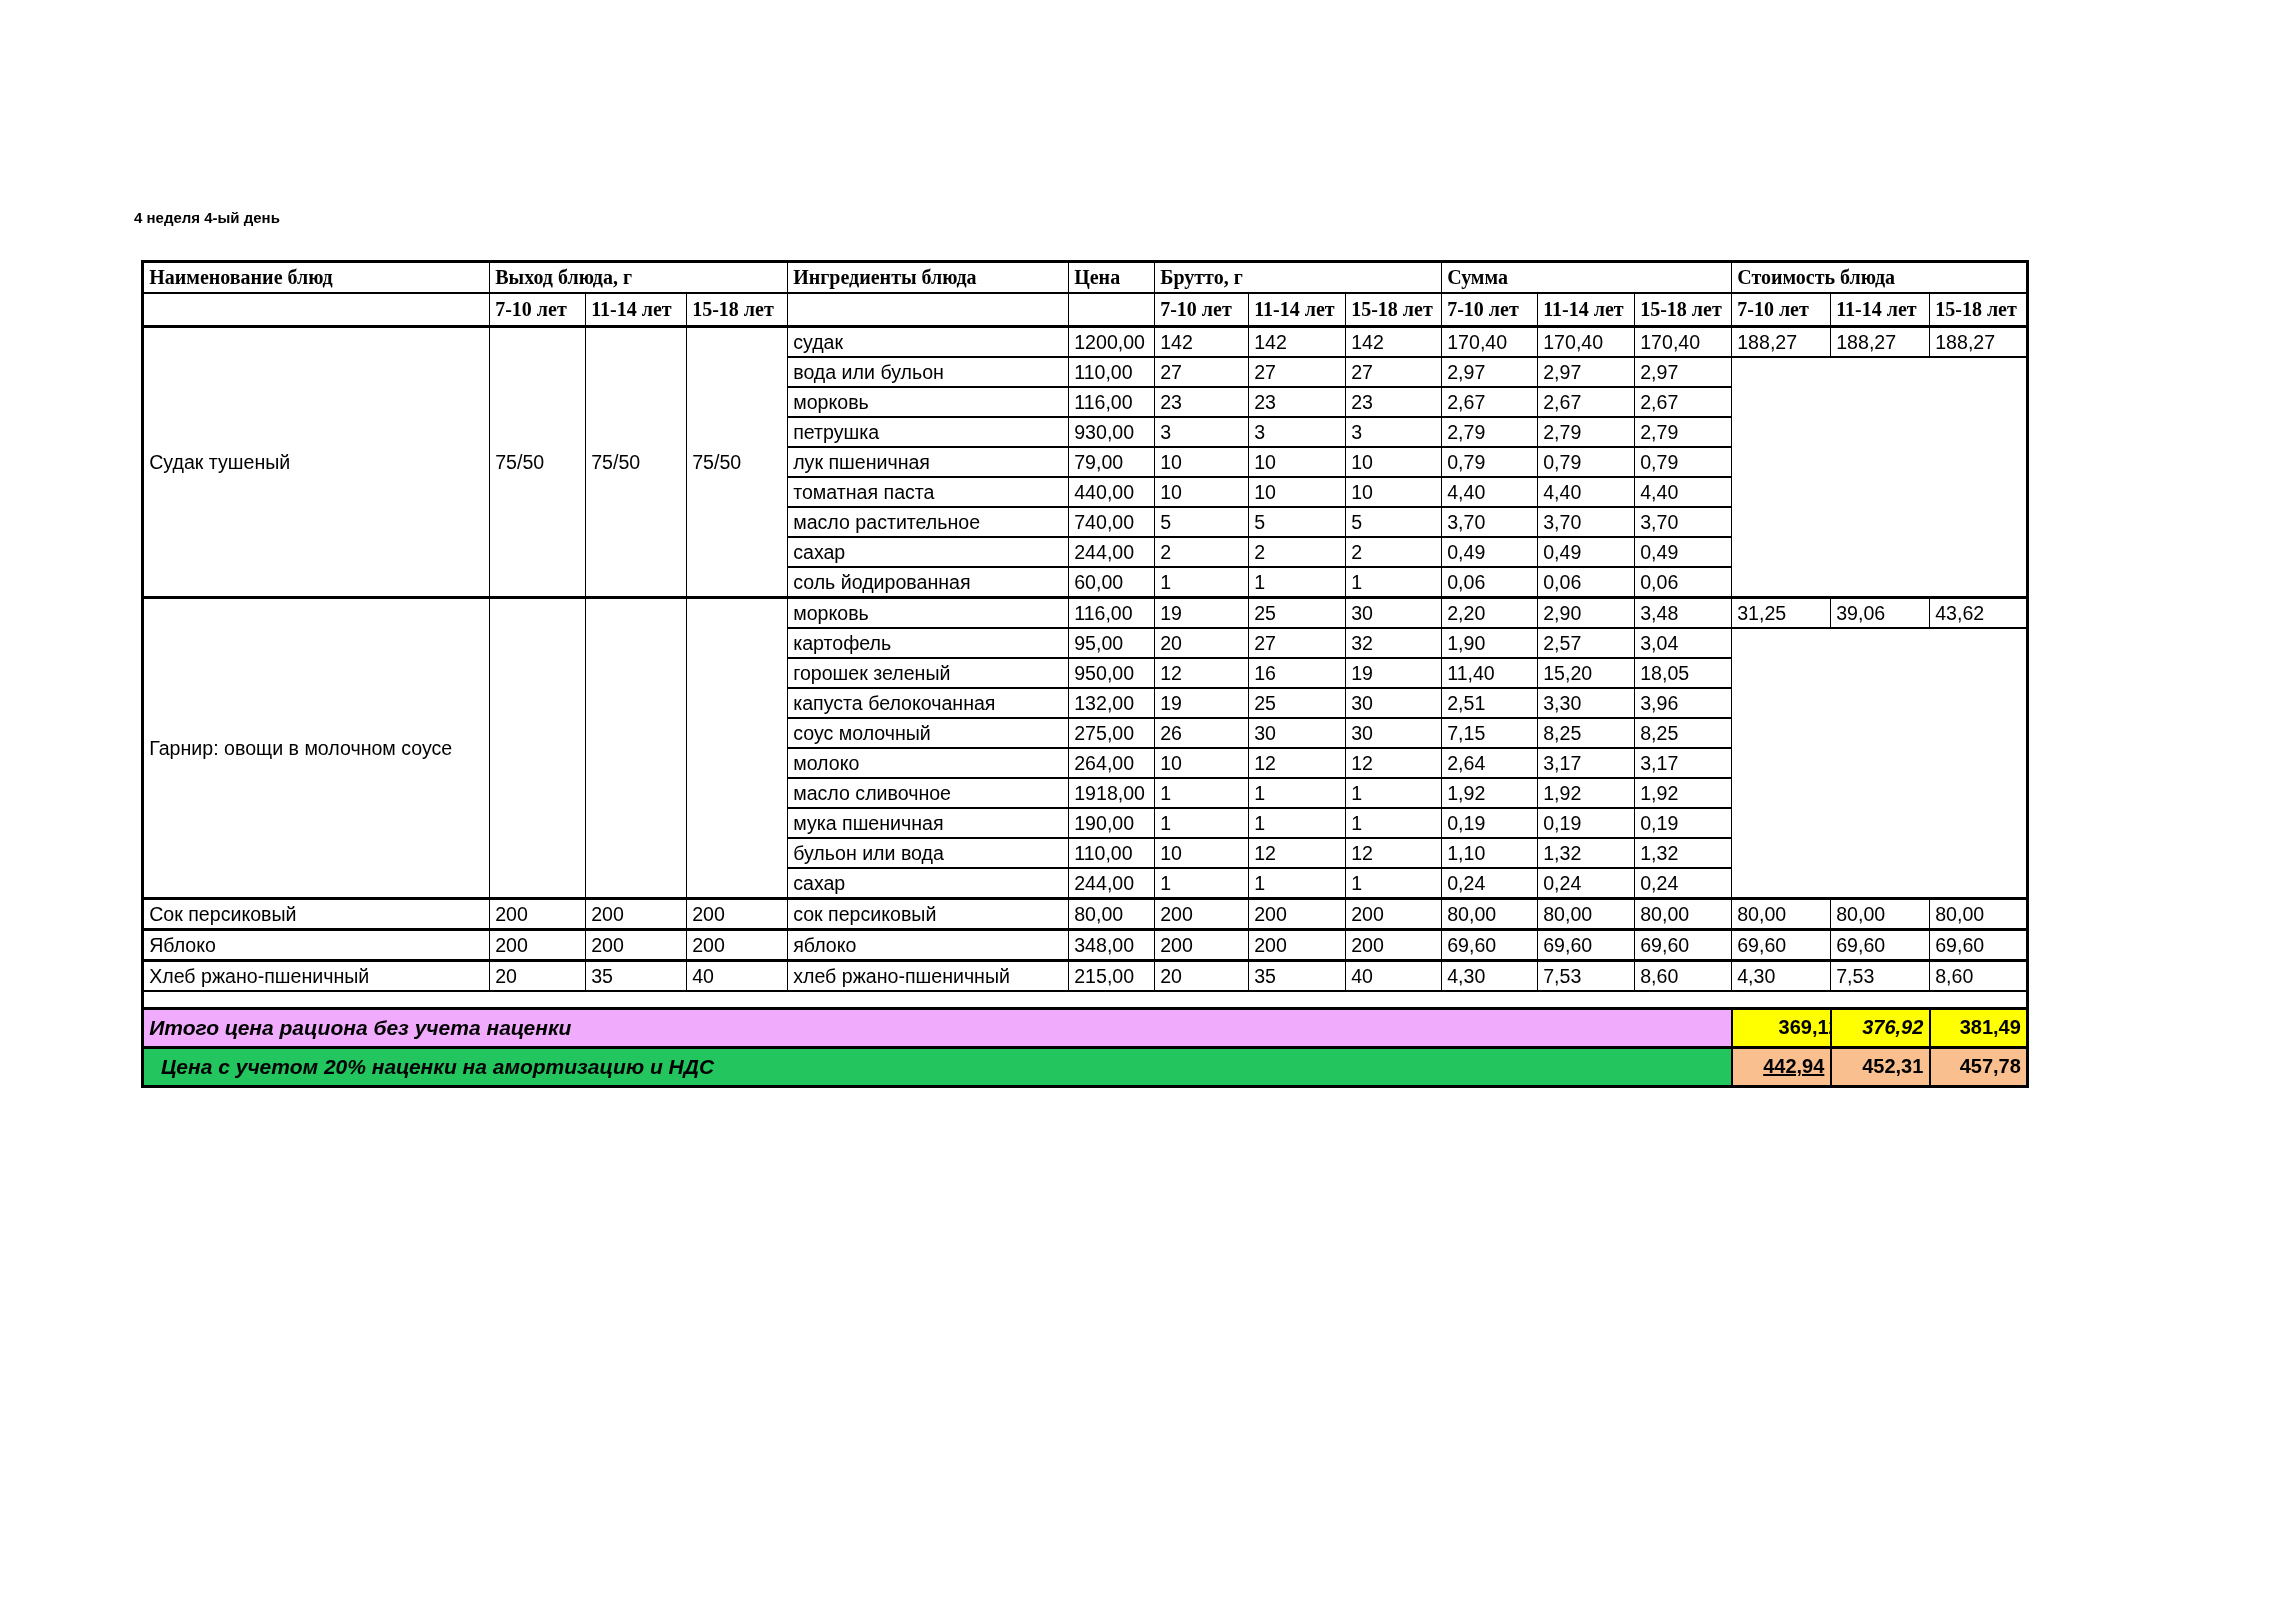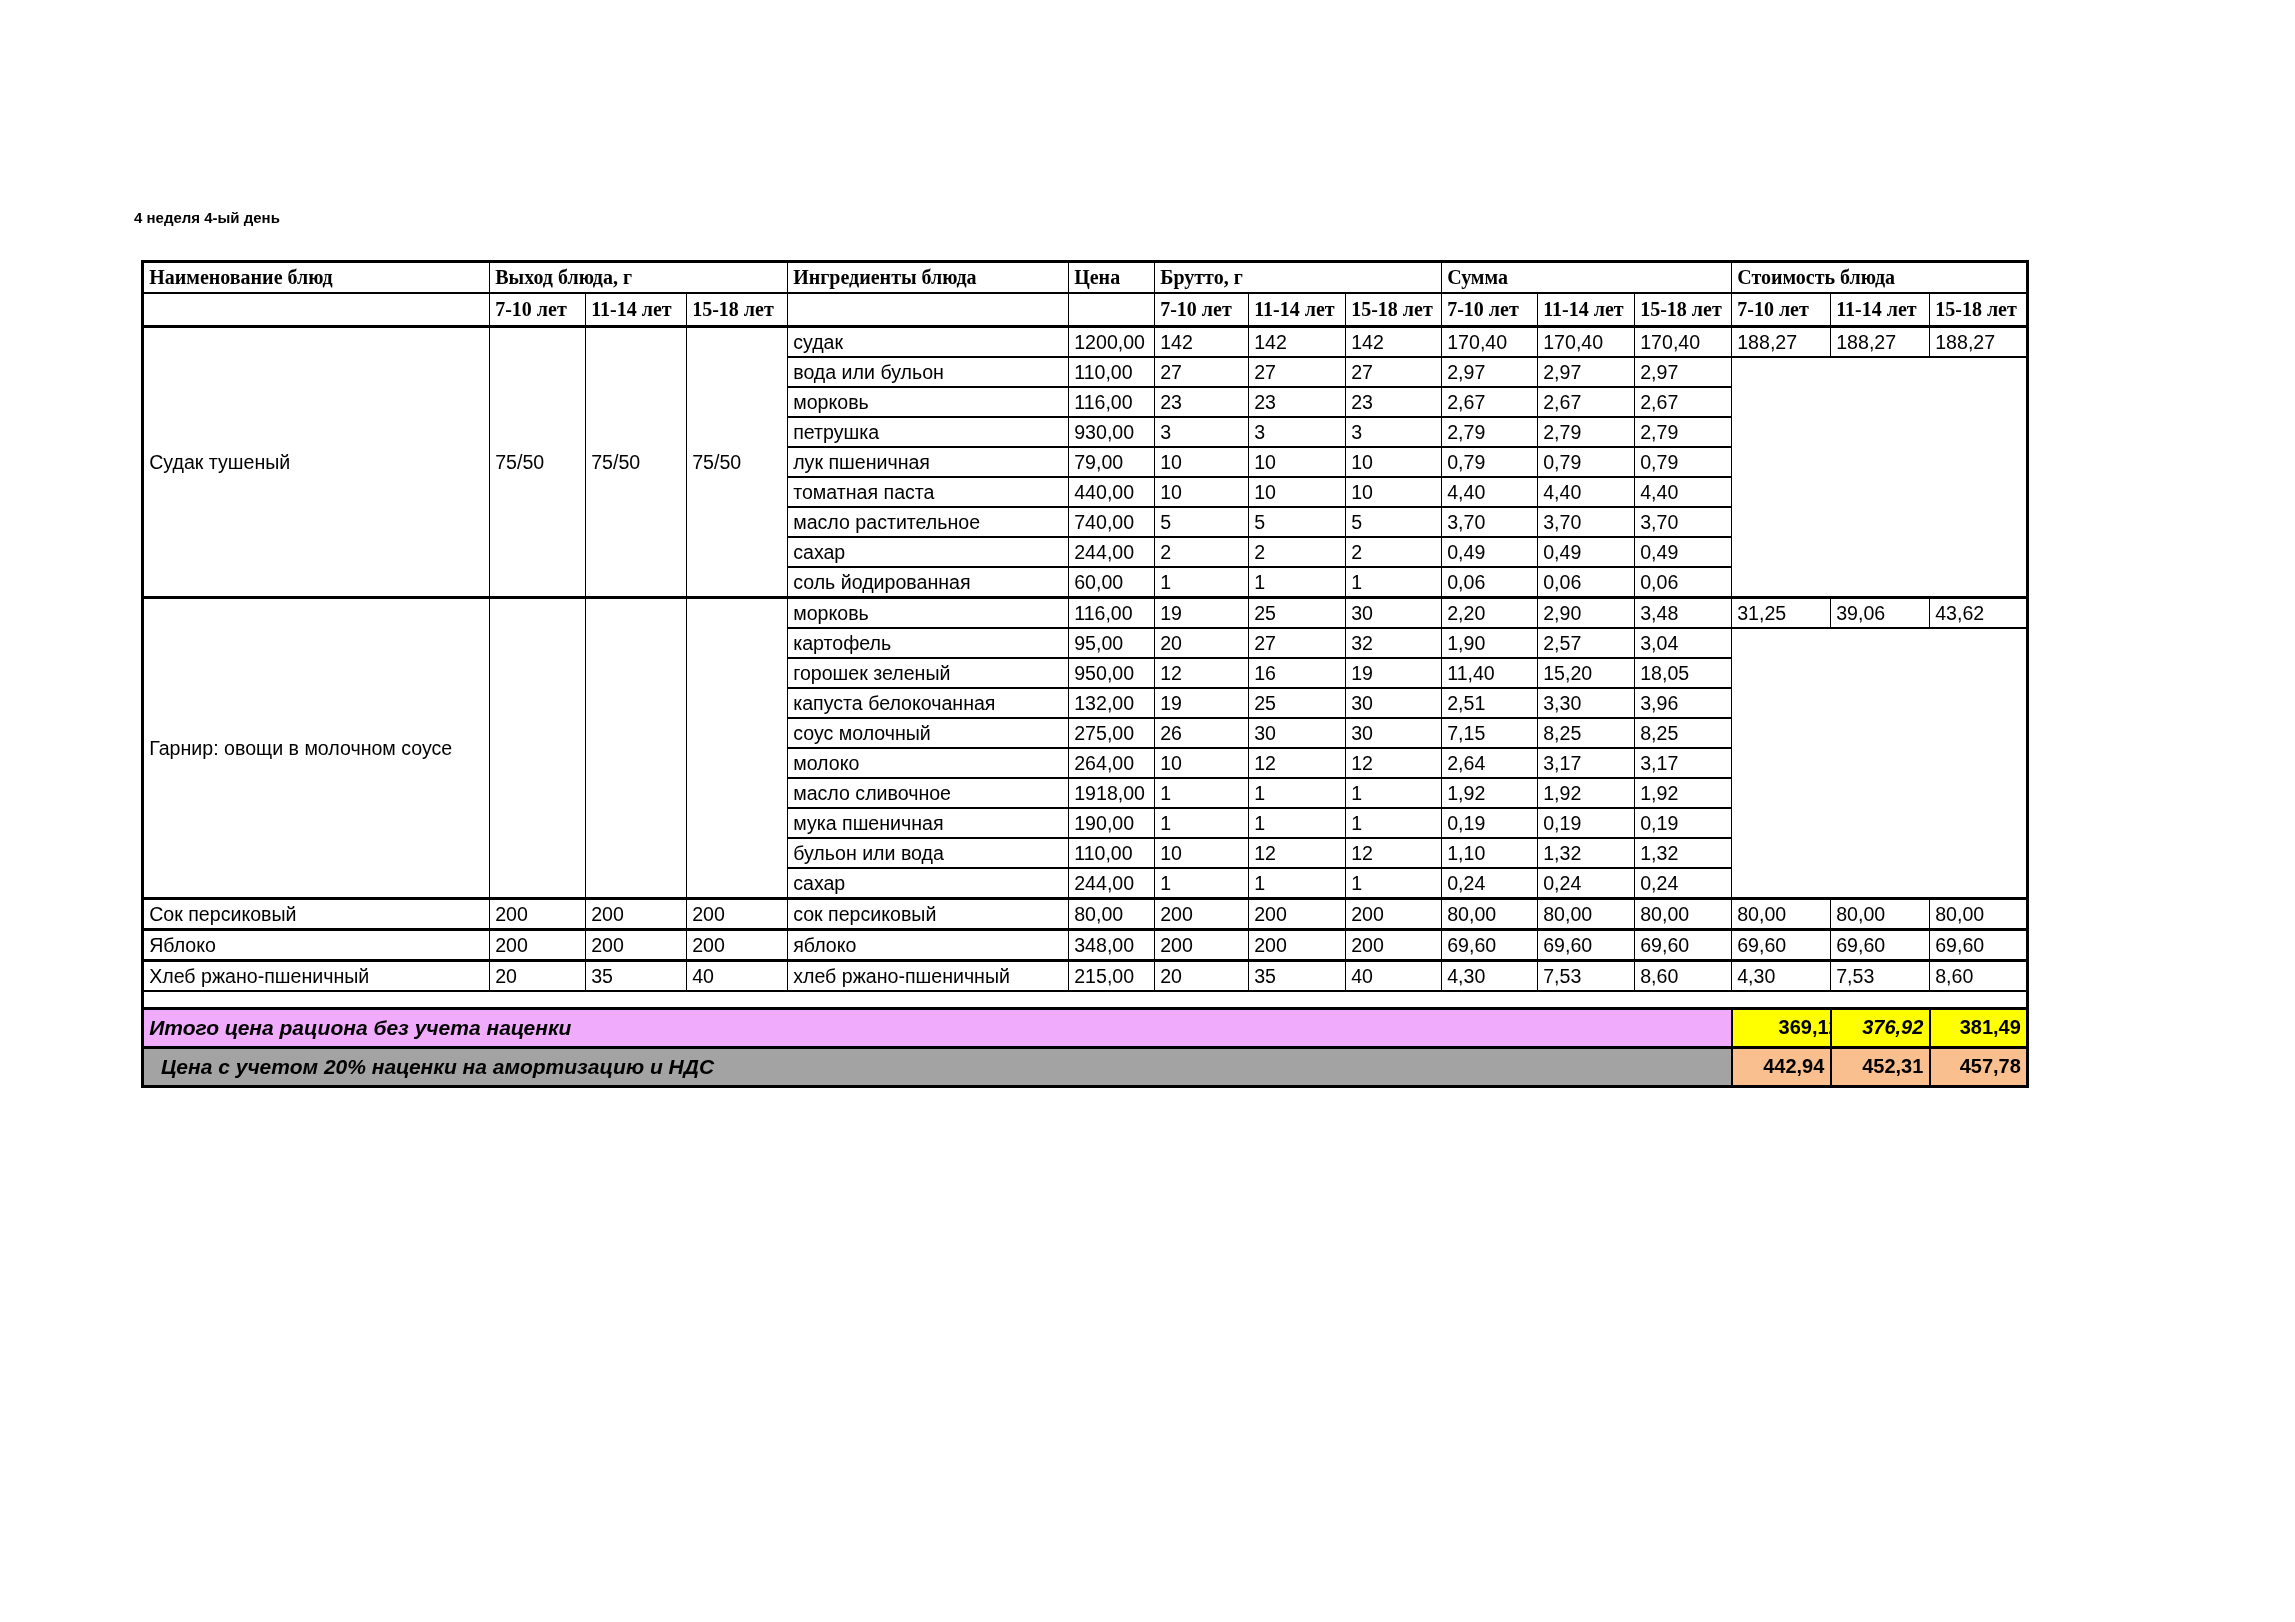--- a/index.html
+++ b/index.html
@@ -355,20 +355,20 @@
       <tr class="gap">
         <td colspan="15"></td>
       </tr>
       <tr class="total">
         <td class="tlabel" colspan="12" style="background: #f0abfc;">Итого цена рациона без учета наценки</td>
         <td class="tval" style="background: rgb(255, 255, 0); padding-left: 46px;">369,12</td>
         <td class="tval" style="background: rgb(255, 255, 0); font-style: italic;">376,92</td>
         <td class="tval" style="background: rgb(255, 255, 0);">381,49</td>
       </tr>
       <tr class="total">
-        <td class="tlabel" colspan="12" style="background: #a3a3a3; padding-left: 17px;">Цена с учетом 20% наценки на амортизацию и НДС</td>
-        <td class="tval" style="background: rgb(250, 191, 143);">442,94</td>
+        <td class="tlabel" colspan="12" style="background: #22c55e; padding-left: 17px;">Цена с учетом 20% наценки на амортизацию и НДС</td>
+        <td class="tval" style="background: rgb(250, 191, 143); text-decoration: underline;">442,94</td>
         <td class="tval" style="background: rgb(250, 191, 143);">452,31</td>
         <td class="tval" style="background: rgb(250, 191, 143);">457,78</td>
       </tr>
     </tbody>
 </table>
 
 
 </body></html>

